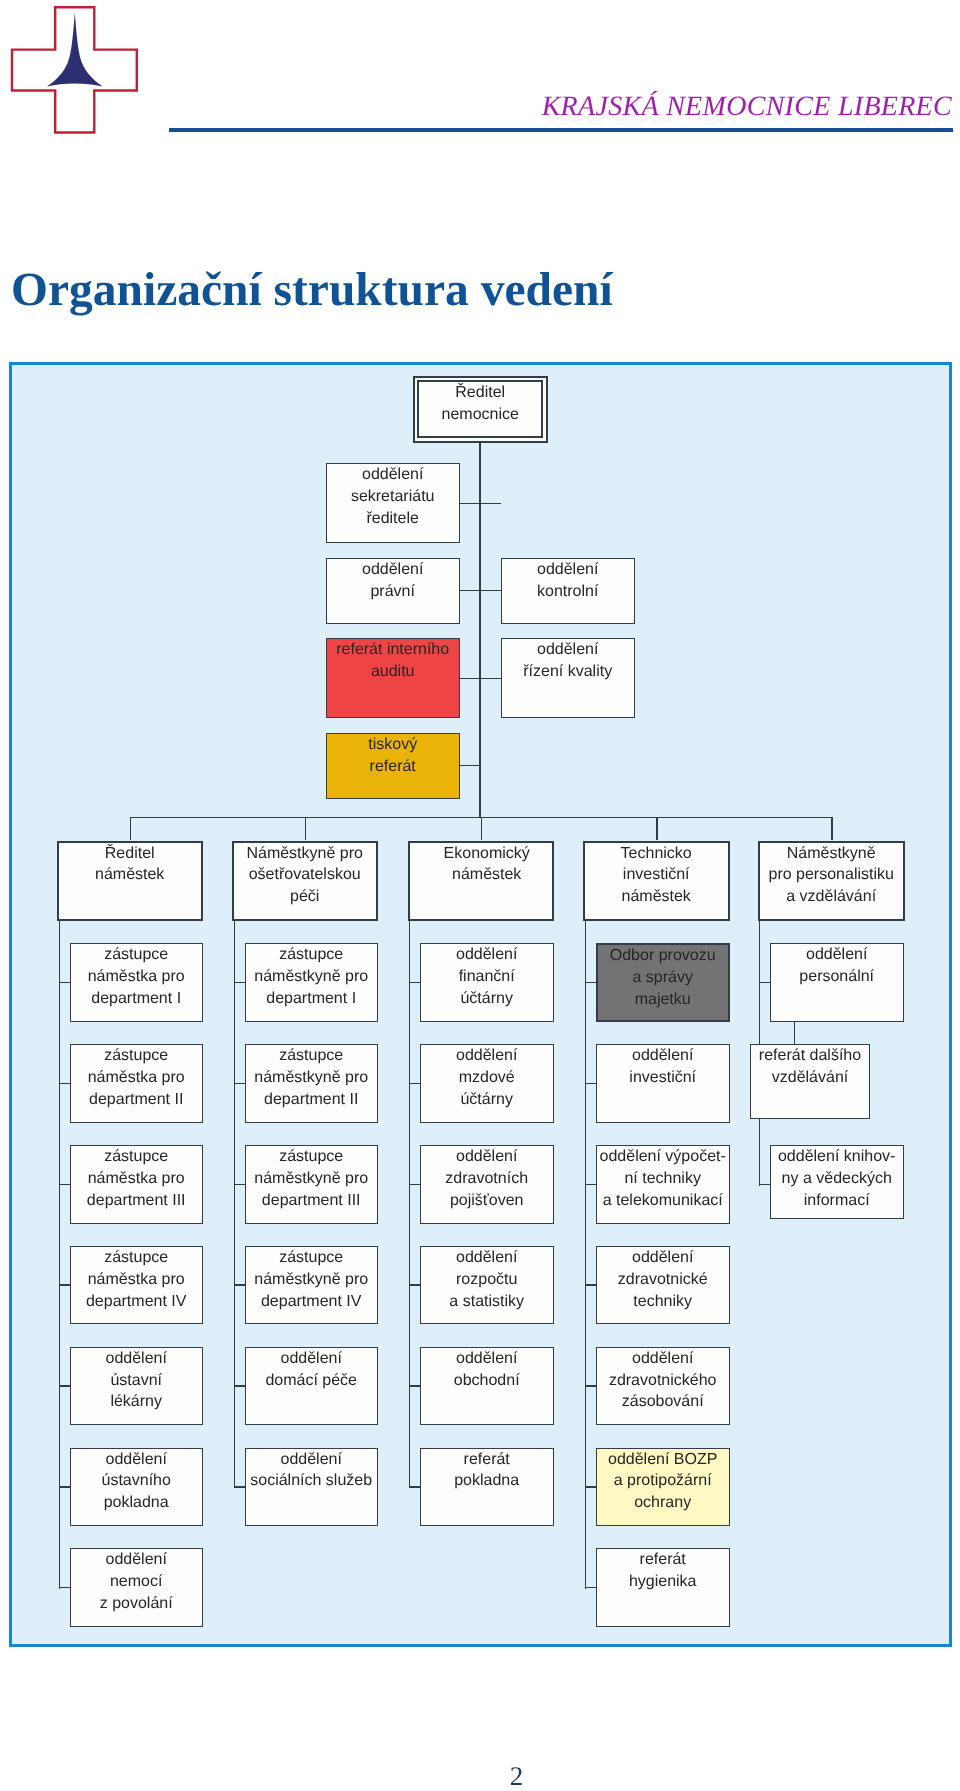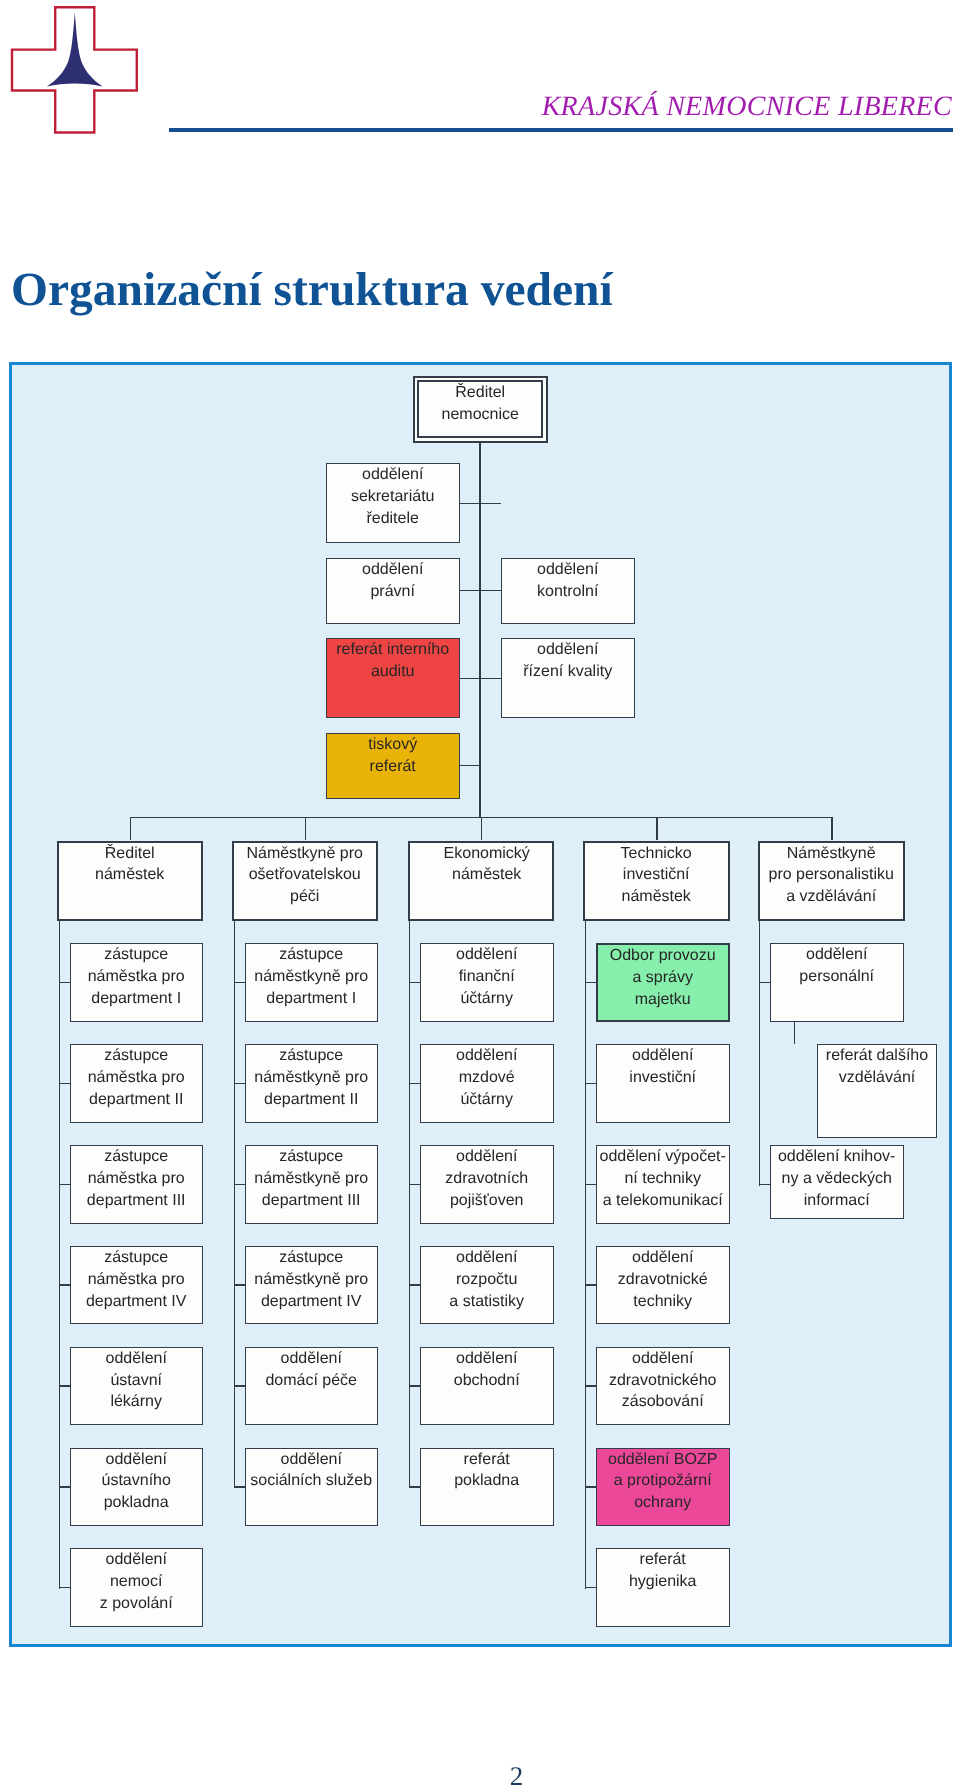--- a/index.html
+++ b/index.html
@@ -218,21 +218,21 @@
       <span>pokladna</span>
     </div>
     <div class="ln" style="left: 396.7px; top: 1121.2px; width: 11px; height: 1.4px; background: rgb(51, 61, 73);"></div>
     <div class="ln" style="left: 644.2px; top: 451.7px; width: 1.4px; height: 23.8px; background: rgb(51, 61, 73);"></div>
     <div class="bx thick" title="Technicko investiční náměstek" style="left: 570.7px; top: 475.5px; width: 147px; height: 80.5px; background: rgb(253, 253, 252); border-color: rgb(51, 61, 73);">
       <span>Technicko</span>
       <span>investiční</span>
       <span>náměstek</span>
     </div>
     <div class="ln" style="left: 572.7px; top: 556px; width: 1.4px; height: 668.2px; background: rgb(51, 61, 73);"></div>
-    <div class="bx med" title="Odbor provozu a správy majetku" style="left: 583.7px; top: 578px; width: 134px; height: 78.8px; background: #86efac; border-color: rgb(51, 61, 73);">
+    <div class="bx med" title="Odbor provozu a správy majetku" style="left: 583.7px; top: 578px; width: 134px; height: 78.8px; background: #737373; border-color: rgb(51, 61, 73);">
       <span>Odbor provozu</span>
       <span>a správy</span>
       <span>majetku</span>
     </div>
     <div class="ln" style="left: 572.7px; top: 616.7px; width: 11px; height: 1.4px; background: rgb(51, 61, 73);"></div>
     <div class="bx" title="oddělení investiční" style="left: 583.7px; top: 678.9px; width: 134px; height: 78.8px; background: rgb(253, 253, 252); border-color: rgb(51, 61, 73);">
       <span>oddělení</span>
       <span>investiční</span>
     </div>
     <div class="ln" style="left: 572.7px; top: 717.6px; width: 11px; height: 1.4px; background: rgb(51, 61, 73);"></div>
@@ -247,21 +247,21 @@
       <span>zdravotnické</span>
       <span>techniky</span>
     </div>
     <div class="ln" style="left: 572.7px; top: 919.4px; width: 11px; height: 1.4px; background: rgb(51, 61, 73);"></div>
     <div class="bx" title="oddělení zdravotnického zásobování" style="left: 583.7px; top: 981.6px; width: 134px; height: 78.8px; background: rgb(253, 253, 252); border-color: rgb(51, 61, 73);">
       <span>oddělení</span>
       <span>zdravotnického</span>
       <span>zásobování</span>
     </div>
     <div class="ln" style="left: 572.7px; top: 1020.3px; width: 11px; height: 1.4px; background: rgb(51, 61, 73);"></div>
-    <div class="bx" title="oddělení BOZP a protipožární ochrany" style="left: 583.7px; top: 1082.5px; width: 134px; height: 78.8px; background: #ec4899; border-color: rgb(51, 61, 73);">
+    <div class="bx" title="oddělení BOZP a protipožární ochrany" style="left: 583.7px; top: 1082.5px; width: 134px; height: 78.8px; background: #fef9c3; border-color: rgb(51, 61, 73);">
       <span>oddělení BOZP</span>
       <span>a protipožární</span>
       <span>ochrany</span>
     </div>
     <div class="ln" style="left: 572.7px; top: 1121.2px; width: 11px; height: 1.4px; background: rgb(51, 61, 73);"></div>
     <div class="bx" title="referát metrologie" style="left: 583.7px; top: 1183.4px; width: 134px; height: 78.8px; background: rgb(253, 253, 252); border-color: rgb(51, 61, 73);">
       <span>referát</span>
       <span>hygienika</span>
     </div>
     <div class="ln" style="left: 572.7px; top: 1222.1px; width: 11px; height: 1.4px; background: rgb(51, 61, 73);"></div>
@@ -270,21 +270,21 @@
       <span>Náměstkyně</span>
       <span>pro personalistiku</span>
       <span>a vzdělávání</span>
     </div>
     <div class="ln" style="left: 746.7px; top: 556px; width: 1.4px; height: 264.6px; background: rgb(51, 61, 73);"></div>
     <div class="bx" title="oddělení personální" style="left: 757.7px; top: 578px; width: 134px; height: 78.8px; background: rgb(253, 253, 252); border-color: rgb(51, 61, 73);">
       <span>oddělení</span>
       <span>personální</span>
     </div>
     <div class="ln" style="left: 746.7px; top: 616.7px; width: 11px; height: 1.4px; background: rgb(51, 61, 73);"></div>
-    <div class="bx" title="referát dalšího vzdělávání" style="left: 805px; top: 678.9px; width: 120px; height: 94px; background: rgb(253, 253, 252); border-color: rgb(51, 61, 73);">
+    <div class="bx" title="referát dalšího vzdělávání" style="left: 738px; top: 678.9px; width: 120px; height: 75px; background: rgb(253, 253, 252); border-color: rgb(51, 61, 73);">
       <span>referát dalšího</span>
       <span>vzdělávání</span>
     </div>
     <div class="ln" style="left: 781.7px; top: 656.8px; width: 1.4px; height: 22.1px; background: rgb(51, 61, 73);"></div>
     <div class="bx" title="oddělení knihovny a vědeckých informací" style="left: 757.7px; top: 779.8px; width: 134px; height: 74px; background: rgb(253, 253, 252); border-color: rgb(51, 61, 73);">
       <span>oddělení knihov-</span>
       <span>ny a vědeckých</span>
       <span>informací</span>
     </div>
     <div class="ln" style="left: 746.7px; top: 818.5px; width: 11px; height: 1.4px; background: rgb(51, 61, 73);"></div>

